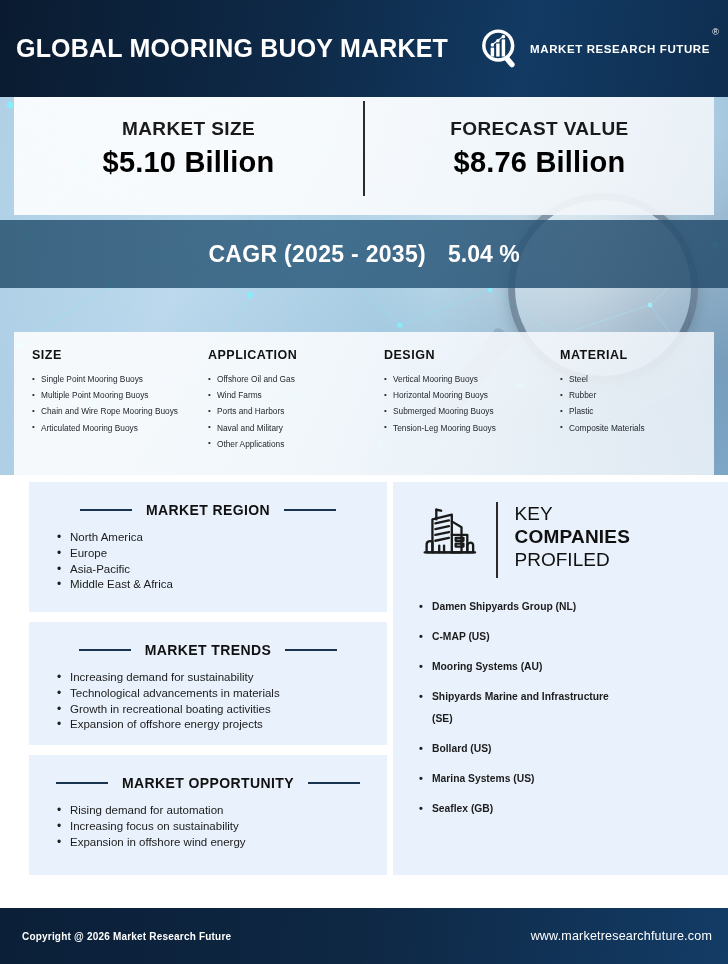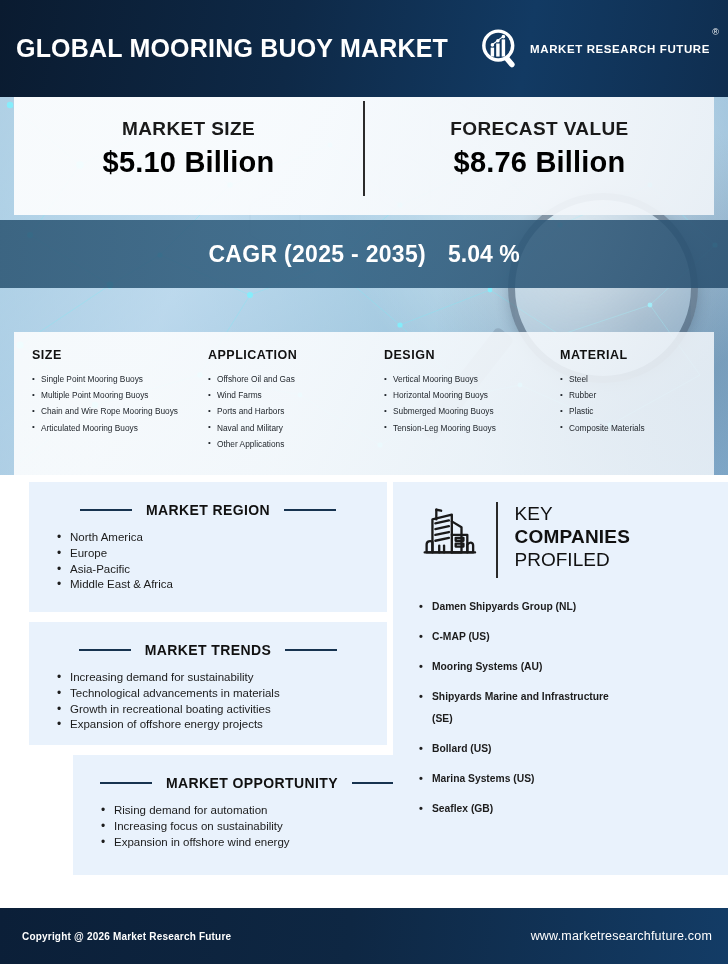--- a/index.html
+++ b/index.html
@@ -224,21 +224,21 @@
     background: #ffffff;
     z-index: 8;
   }
 
   .panel {
     position: absolute;
     background: #e9f2fc;
   }
   #panel-region { left: 14px; top: 7px;  width: 358px; height: 130px; }
   #panel-trends { left: 14px; top: 147px; width: 358px; height: 123px; }
-  #panel-opp    { left: 14px; top: 280px; width: 358px; height: 120px; margin-left: 44px; }
+  #panel-opp    { left: 14px; top: 280px; width: 358px; height: 120px; }
   #panel-companies { left: 378px; top: 7px; width: 336px; height: 393px; }
 
   .panel-head {
     display: flex;
     align-items: center;
     justify-content: center;
     gap: 14px;
     margin-top: 20px;
   }
   .rule { width: 52px; height: 2.5px; background: #17334f; }

